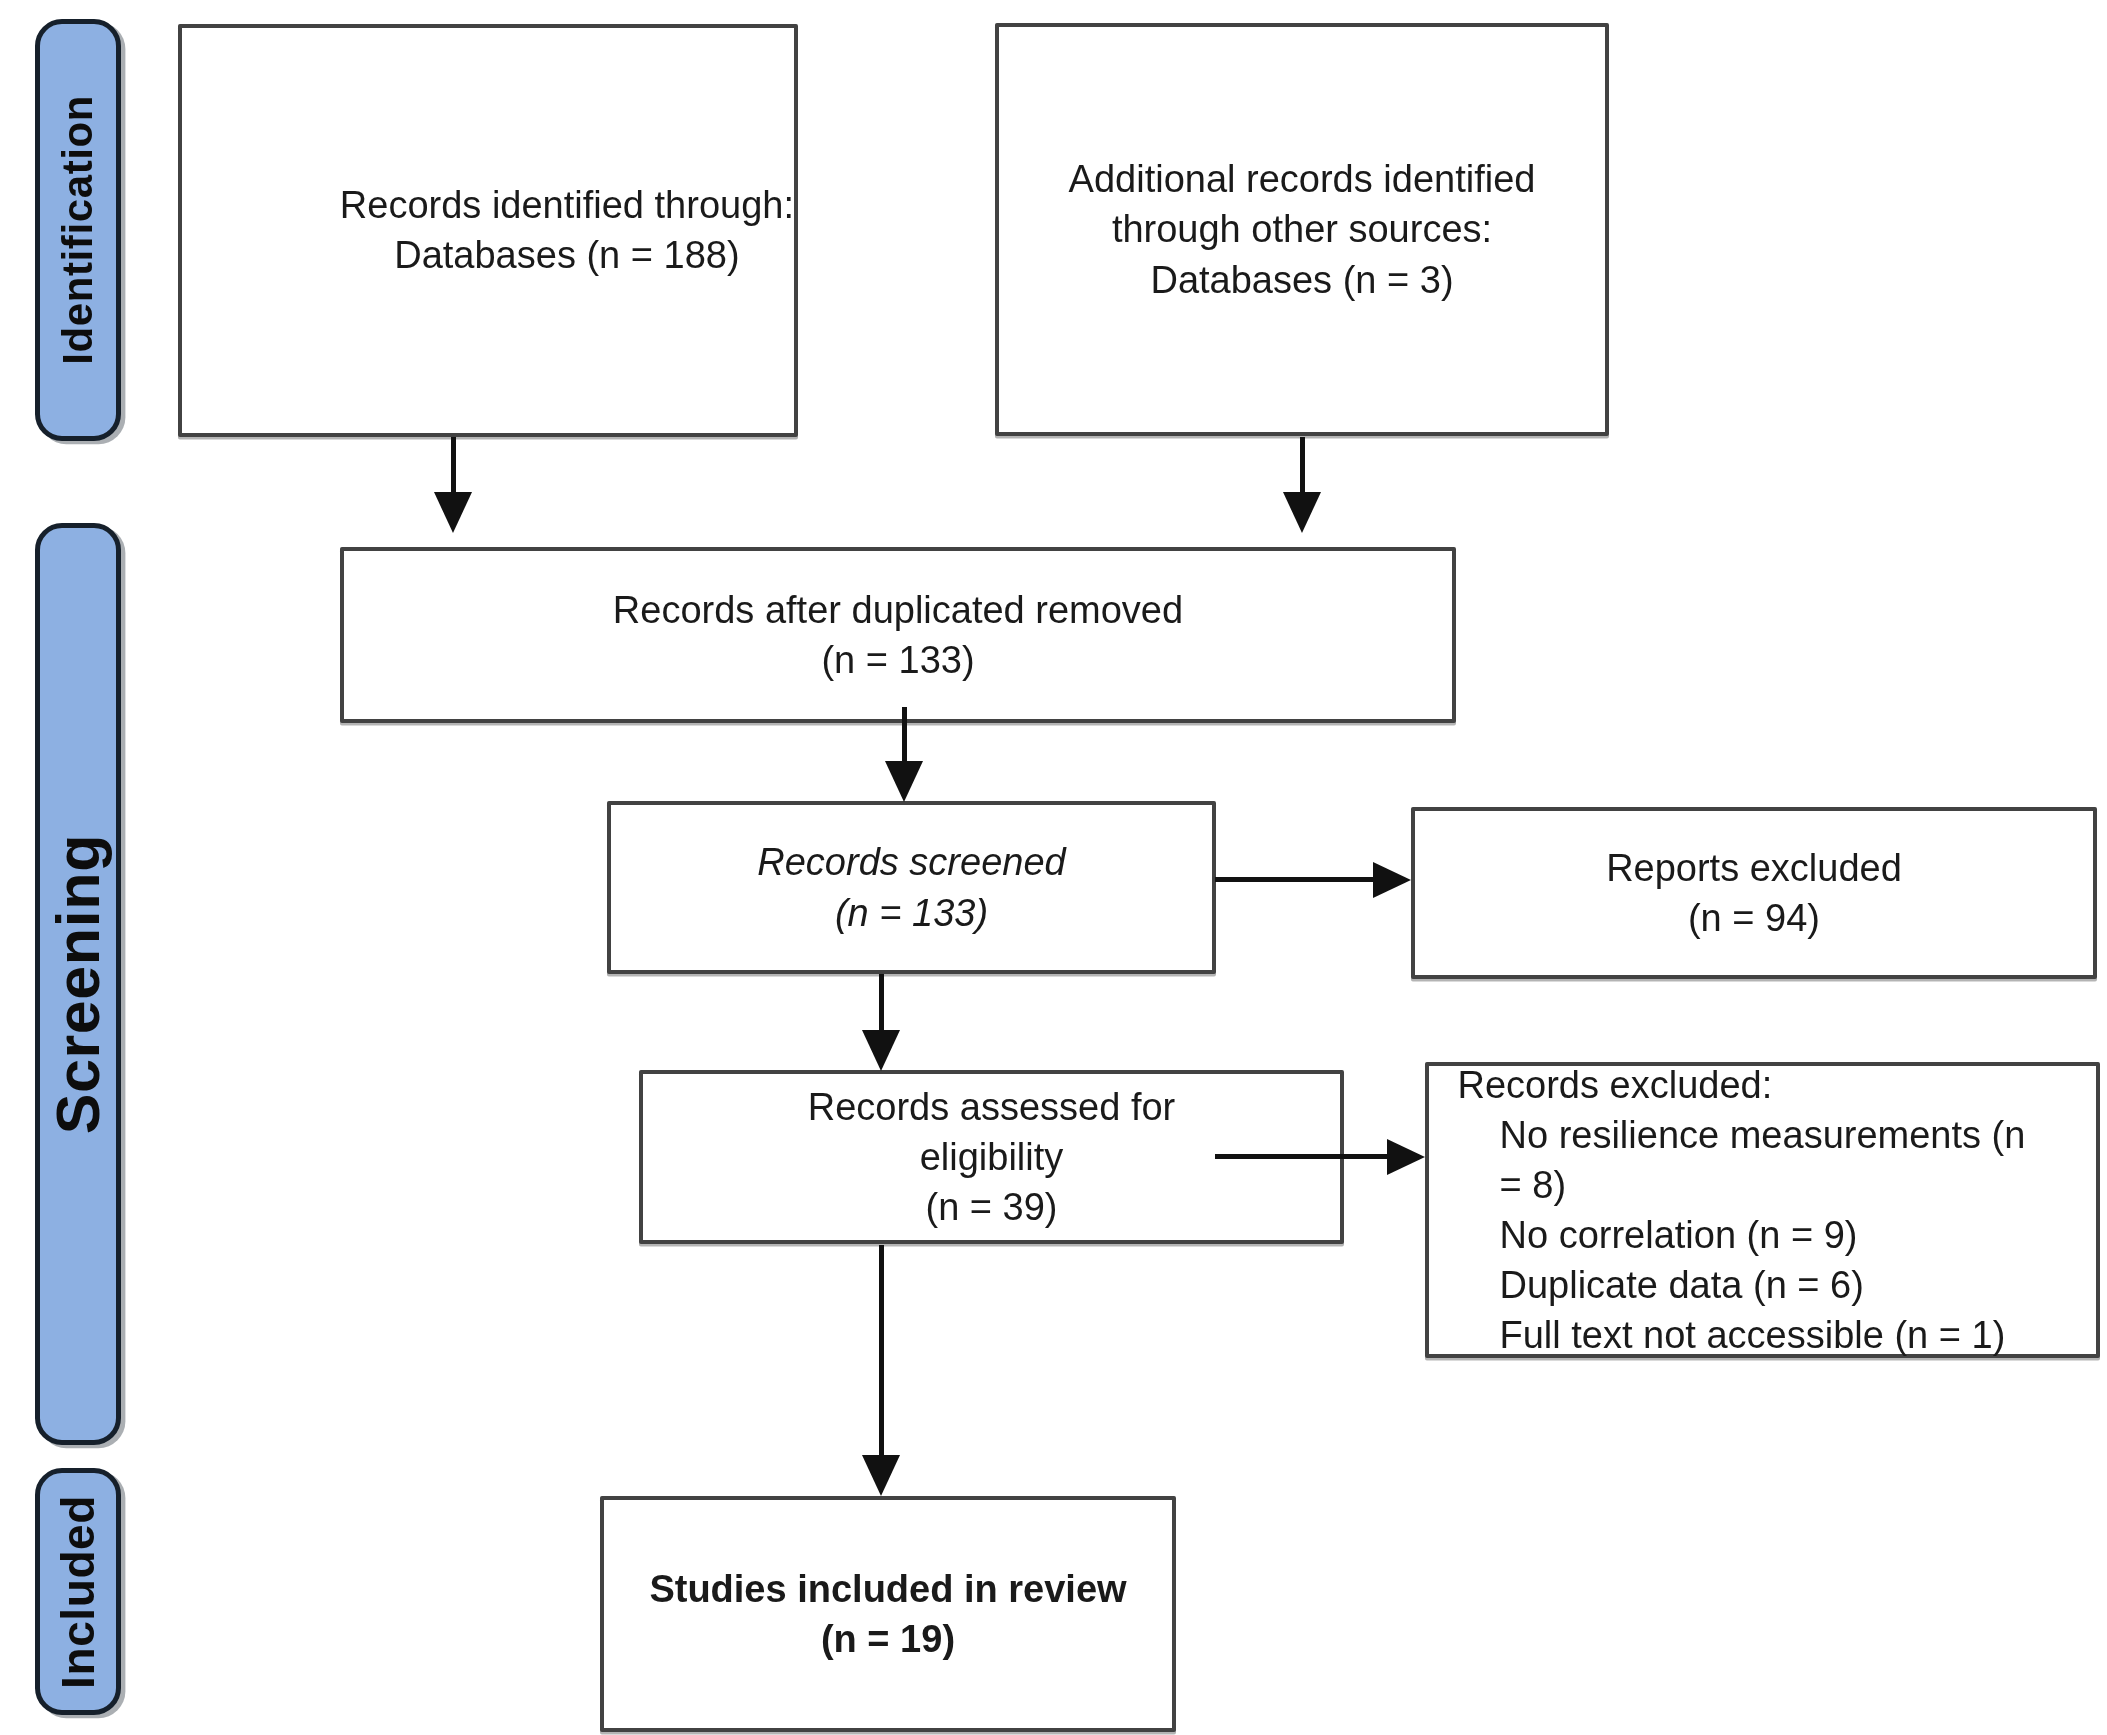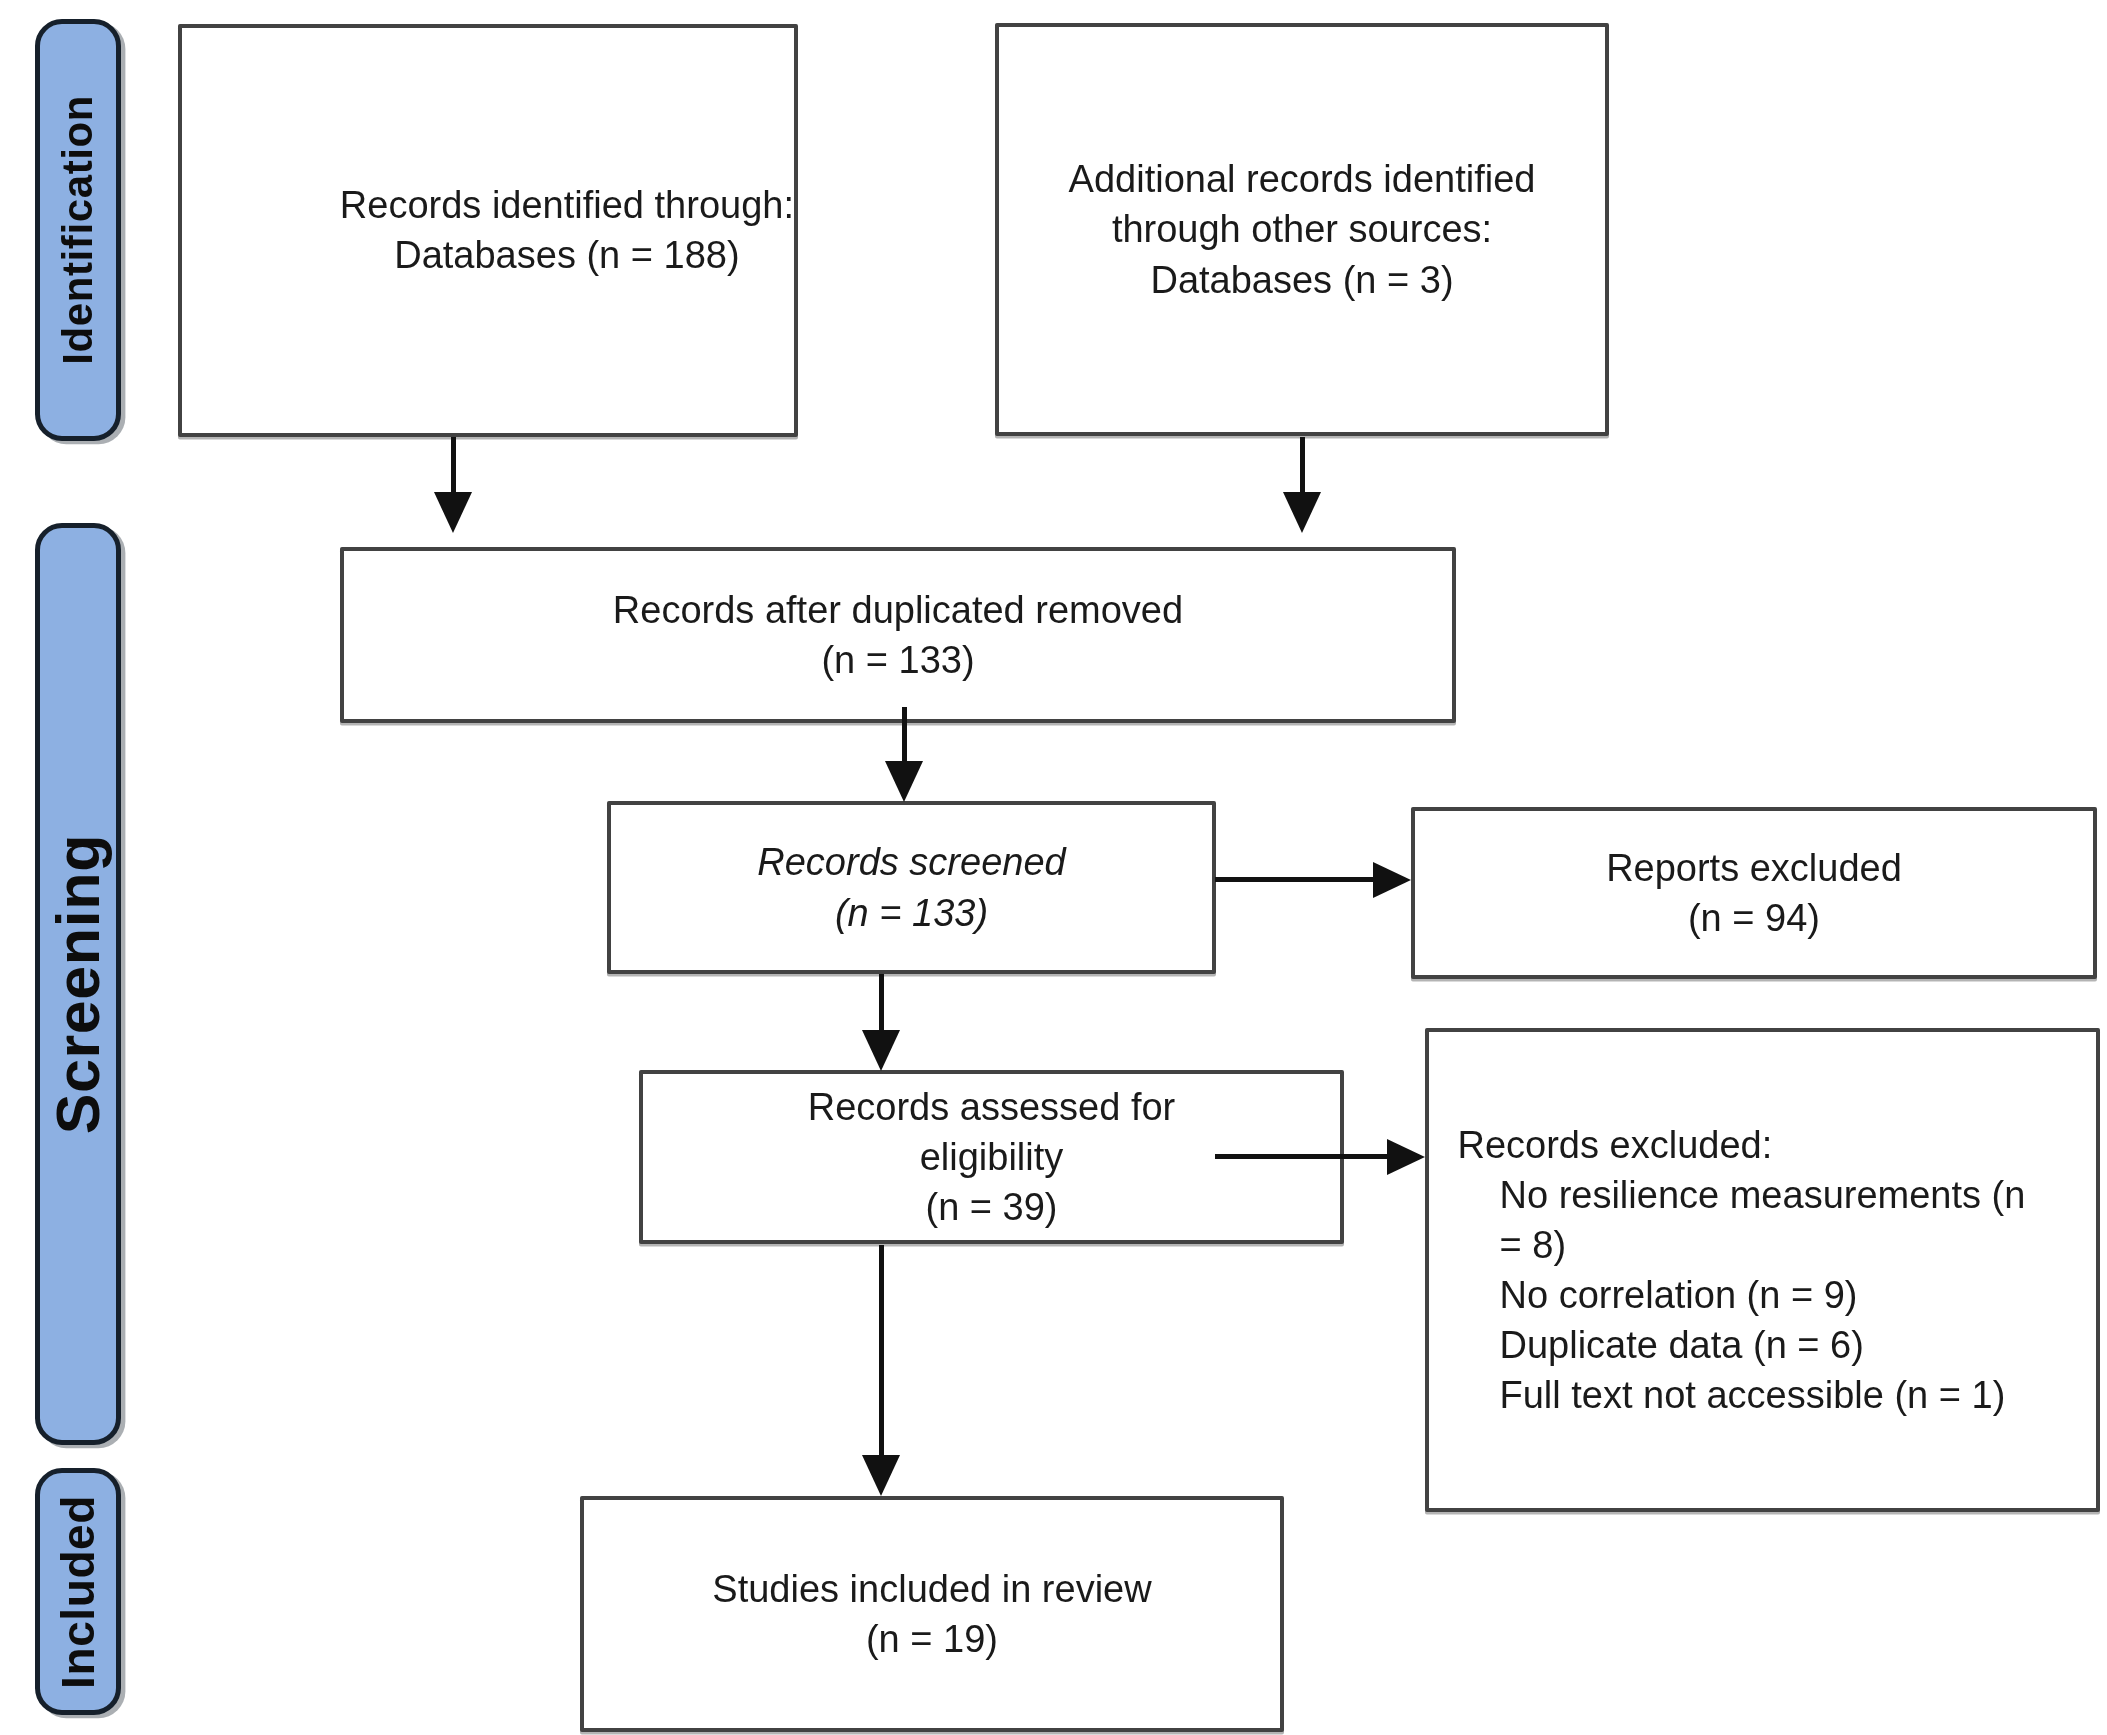--- a/index.html
+++ b/index.html
@@ -47,25 +47,25 @@
   .fbox .btext{
     font-size:38px;line-height:1.32;white-space:pre-line;
   }
   #box-identified{left:178px;top:23.5px;width:620px;height:413px;justify-content:flex-end;}
   #box-additional{left:995px;top:23px;width:614px;height:413px;}
   #box-deduplicated{left:340px;top:547px;width:1116px;height:176px;}
   #box-screened{left:607px;top:801px;width:609px;height:173px;font-style:italic;}
   #box-reports-excluded{left:1411px;top:807px;width:686px;height:172px;}
   #box-eligibility{left:607px;top:1070px;width:705px;height:174px;margin-left:32px;}
   #box-records-excluded{
-    left:1425px;top:1028px;width:675px;height:484px;
+    left:1425px;top:1062px;width:675px;height:296px;
     align-items:center;justify-content:flex-start;text-align:left;
     padding:25px 25px 25px 28.5px;
   }
-  #box-included-studies{left:580px;top:1496px;width:704px;height:236px;}
+  #box-included-studies{left:600px;top:1496px;width:576px;height:236px;font-weight:bold;}
 
   .excl-wrap{width:100%;}
   .excl-heading{font-size:38px;line-height:1.32;}
   .excl-item{font-size:38px;line-height:1.32;margin-left:42px;max-width:558px;}
 
   
   .vline{position:absolute;width:5px;background:var(--arrow);}
   .hline{position:absolute;height:5px;background:var(--arrow);}
   .head-down{
     position:absolute;width:0;height:0;

